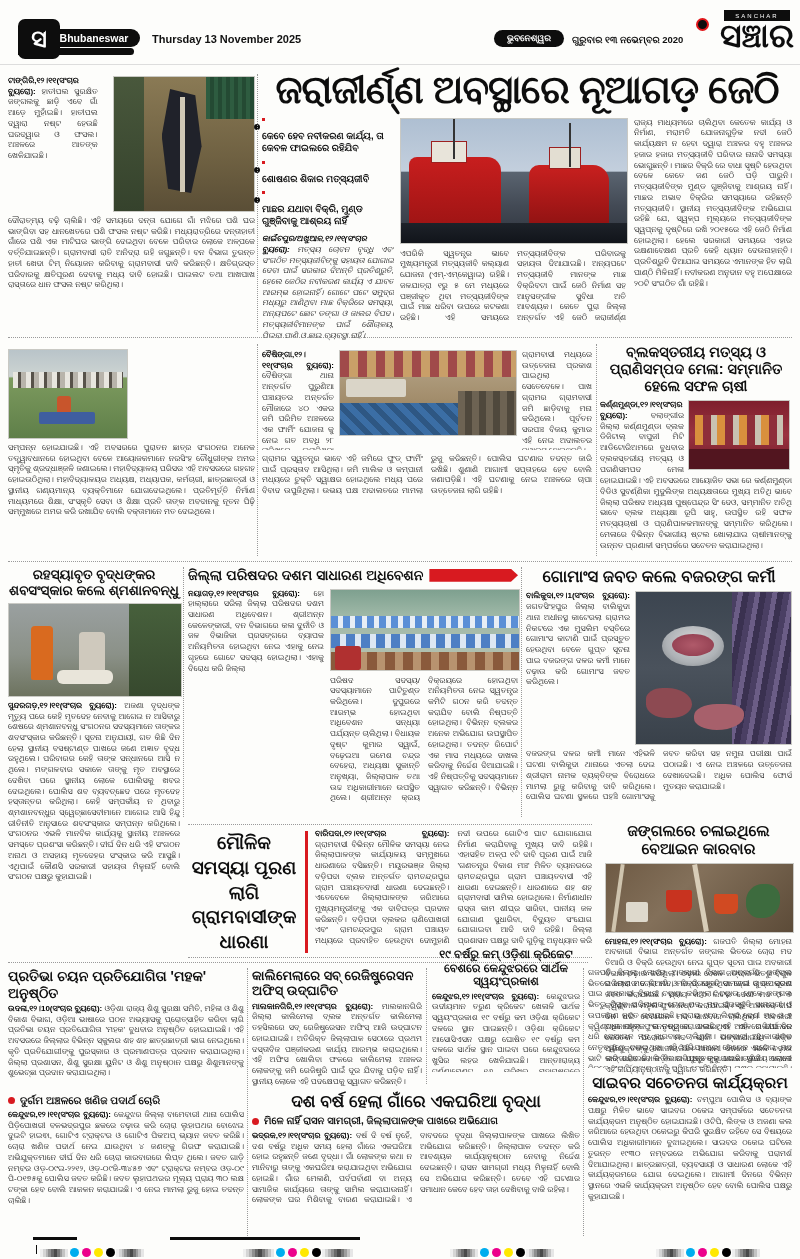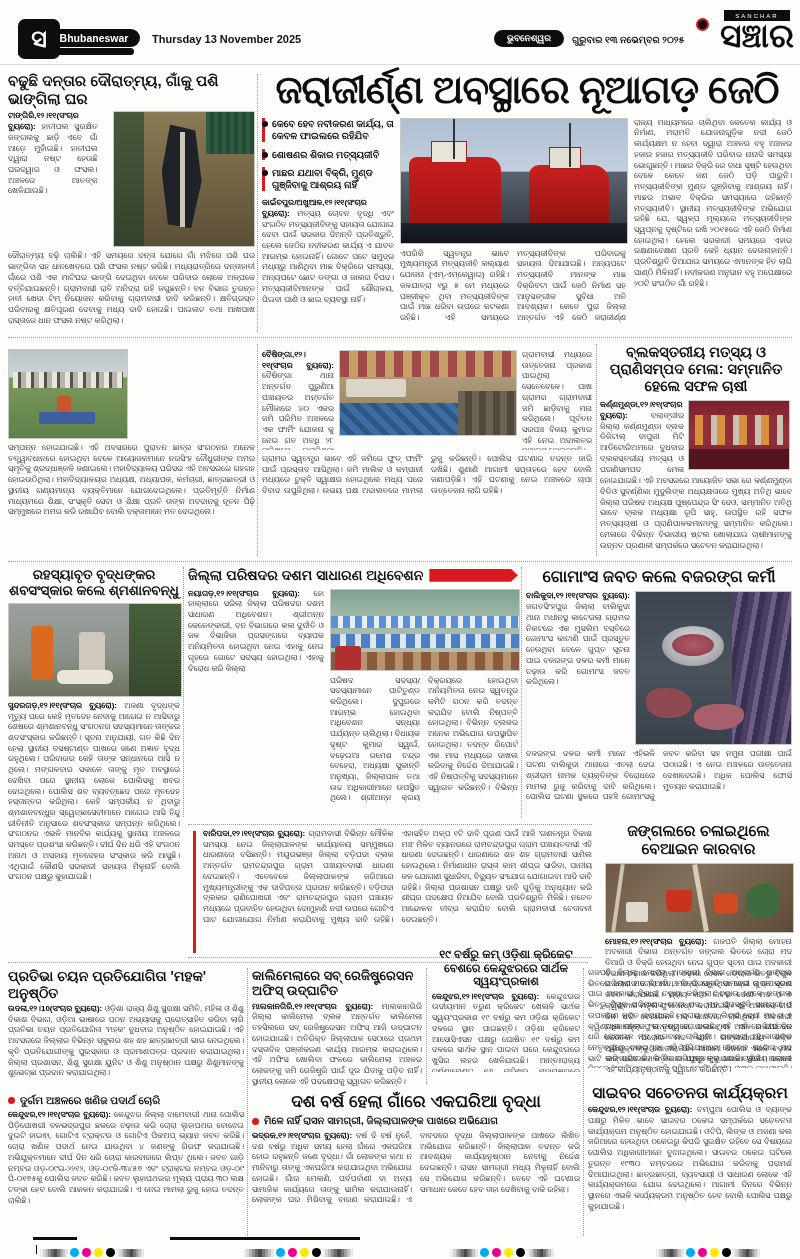--- a/index.html
+++ b/index.html
@@ -25,21 +25,21 @@
   .vrule{width:0;border-left:1px dotted #9a9a9a;}
   .hrule{height:0;border-top:1px dotted #9a9a9a;}
   .blackline{background:#0d0d0d;}
   
   .t-xl{font-weight:800;color:#0d0d0d;line-height:1.02;letter-spacing:-1px;}
   .t-head{font-weight:800;color:#0d0d0d;line-height:1.18;text-align:center;}
   .t-head-l{font-weight:800;color:#0d0d0d;line-height:1.18;text-align:left;}
   .body{font-size:8px;line-height:1.34;text-align:justify;color:#1c1c1c;overflow:hidden;}
   .dl{font-weight:bold;color:#000;}
   .cols2{column-count:2;column-gap:8px;}
-  .bullet-item{display:flex;margin-bottom:7px;}
+  .bullet-item{display:flex;margin-bottom:7px;flex-direction:column;}
   .bullet-item .bar{width:3px;background:#d81a20;margin-right:5px;flex:0 0 3px;}
   .bullet-item .dot{width:6px;height:6px;border-radius:50%;background:#0d0d0d;margin:3px 4px 0 -8px;flex:0 0 6px;}
   .bullet-item .txt{font-size:9.5px;font-weight:bold;line-height:1.25;color:#0d0d0d;}
   .redbullet{display:flex;align-items:center;font-weight:bold;color:#0d0d0d;}
   .redbullet .rdot{width:7px;height:7px;border-radius:50%;background:#d81a20;margin-right:5px;flex:0 0 7px;}
   .ribbon{background:#d81a20;clip-path:polygon(0 0,92% 0,100% 50%,92% 100%,0 100%);}
   
   .photo{position:absolute;overflow:hidden;border:1px solid #c9c9c4;}
   .ph{position:absolute;}
   
@@ -50,30 +50,29 @@
 </head>
 <body>
 
 <div id="page">
 
   <div class="abs" id="logo-square">ସ</div>
   <div class="abs" id="logo-strip"></div>
   <div class="abs pill" id="pill-en">Bhubaneswar</div>
   <div class="abs" id="date-en">Thursday 13 November 2025</div>
   <div class="abs pill" id="pill-od">ଭୁବନେଶ୍ୱର</div>
-  <div class="abs" id="date-od">ଗୁରୁବାର ୧୩ ନଭେମ୍ବର ୨୦୨୫</div>
+  <div class="abs" id="date-od">ଗୁରୁବାର ୧୩ ନଭେମ୍ବର 2020</div>
   <div class="abs" id="masthead">
     <div class="tag">SANCHAR</div>
     <div class="big">ସଞ୍ଚାର</div>
     <div class="dot"></div>
   </div>
   <div class="abs" id="head-rule"></div>
 
   <div class="abs" style="left:8px;top:72px;width:247px;">
-    <div class="t-head-l" style="font-size:15px;">ବଢୁଛି ଦନ୍ତାର ଦୌରାତ୍ମ୍ୟ, ଗାଁକୁ ପଶି ଭାଙ୍ଗିଲା ଘର</div>
     <div style="display:flex;margin-top:4px;gap:11px;">
       <div class="body" style="width:94px;height:134px;margin-right:4px;">
         <span class="dl">ଟାଙ୍ଗିରି,୧୨।୧୧(ସଂଚାର ବ୍ୟୁରୋ):</span>
         <span>ହାତୀପଲ ସୁରକ୍ଷିତ ଜଙ୍ଗଲକୁ ଛାଡ଼ି ଏବେ ଗାଁ ଆଡ଼େ ମୁହାଁଇଛି। ହାତୀପଲ ଦ୍ୱାରା ନଷ୍ଟ ହେଉଛି ଘରଦ୍ୱାର ଓ ଫସଲ। ଅଞ୍ଚଳରେ ଆତଙ୍କ ଖେଳିଯାଇଛି।</span>
       </div>
       <div class="photo" style="position:relative;width:147px;height:134px;background:linear-gradient(180deg,#8a7a55 0%,#6f6142 60%,#5a4e36 100%);">
         <div class="ph" style="left:92px;top:0;width:55px;height:42px;background:repeating-linear-gradient(90deg,#2e5c40 0 4px,#244a33 4px 8px);"></div>
         <div class="ph" style="left:48px;top:12px;width:42px;height:104px;background:#20222a;clip-path:polygon(20% 0,80% 6%,95% 55%,70% 100%,15% 96%,0 45%);"></div>
         <div class="ph" style="left:66px;top:20px;width:5px;height:95px;background:#cfc8b6;"></div>
         <div class="ph" style="left:0;top:0;width:30px;height:134px;background:linear-gradient(180deg,#49583c,#35422c);"></div>
@@ -94,21 +93,21 @@
         <div class="bullet-item">
           <div class="bar"></div>
             <div class="dot"></div>
           <div class="txt">ଶୋଷଣର ଶିକାର ମତ୍ସ୍ୟଜୀବି</div>
         </div>
         <div class="bullet-item">
           <div class="bar"></div>
             <div class="dot"></div>
           <div class="txt">ମାଛର ଯଥାବା ବିକ୍ରି, ମୁଣ୍ଡ ଗୁଞ୍ଜିବାକୁ ଆଶ୍ରୟ ନାହିଁ</div>
         </div>
-        <div class="body" style="height:114px;">
+        <div class="body" style="height:114px;font-style:italic;">
           <span class="dl">କାଇଁଚପୁର/ଅଖୁଆଳ,୧୨।୧୧(ସଂଚାର ବ୍ୟୁରୋ):</span>
           <span>ମତ୍ସ୍ୟ ଚୋବନ ବୃଦ୍ଧି ଏବଂ ସଂଗଠିତ ମତ୍ସ୍ୟଜୀବିଙ୍କୁ ସହାୟତା ଯୋଗାଇ ଦେବା ପାଇଁ ସରକାର ଦିଅନ୍ତି ପ୍ରତିଶ୍ରୁତି, ହେଲେ ଜେଠିର ନବୀକରଣ କାର୍ଯ୍ୟ ଏ ଯାବତ ଆରମ୍ଭ ହୋଇନାହିଁ। ଗୋଟେ ପଟେ ସମୁଦ୍ର ମଧ୍ୟରୁ ଆଣିଥିବା ମାଛ ବିକ୍ରିରେ ସମସ୍ୟା, ଅନ୍ୟପଟେ ଛୋଟ ଡଙ୍ଗା ଓ ଜାଲର ବିପଦ। ମତ୍ସ୍ୟଜୀବିମାନଙ୍କ ପାଇଁ ଶୌଚାଳୟ, ପିଇବା ପାଣି ଓ ଛାଇ ବ୍ୟବସ୍ଥା ନାହିଁ।</span>
         </div>
       </div>
       <div style="width:228px;flex:0 0 228px;margin:0 6px;">
         <div class="photo" style="position:relative;width:226px;height:124px;background:linear-gradient(180deg,#aebfd2 0%,#c3cfdd 42%,#5a6470 43%,#434a55 70%,#2e333c 100%);">
           <div class="ph" style="left:8px;top:38px;width:92px;height:70px;background:linear-gradient(180deg,#c81e1e,#9e1414);border-radius:8px 14px 4px 4px;"></div>
           <div class="ph" style="left:30px;top:22px;width:34px;height:20px;background:#e8e4da;border:1px solid #9c2020;"></div>
           <div class="ph" style="left:52px;top:0;width:2px;height:40px;background:#333;"></div>
           <div class="ph" style="left:128px;top:46px;width:80px;height:62px;background:linear-gradient(180deg,#c9201f,#8f1212);border-radius:10px 16px 4px 4px;"></div>
@@ -208,38 +207,39 @@
         </div>
         <div class="body cols2" style="width:188px;height:136px;margin-top:5px;">ପରିଷଦ ସଦସ୍ୟ/ସଦସ୍ୟାମାନେ ପାଟିତୁଣ୍ଡ କରିଥିଲେ। ଦୁପୁରରେ ଆରମ୍ଭ ହୋଇଥିବା ଅଧିବେଶନ ସନ୍ଧ୍ୟା ପର୍ଯ୍ୟନ୍ତ ଚାଲିଥିଲା। ବିଧାୟକ ଦୃଷ୍ଟ କୁମାର ସ୍ୱାଇଁ, ବଢ଼େଇଆ ରମେଶ ଚନ୍ଦ୍ର ବେହେରା, ଅଧ୍ୟକ୍ଷା ସୁକାନ୍ତି ଅନୁଖ୍ୟା, ଜିଲ୍ଲାପାଳ ତଥା ଉଚ୍ଚ ଅଧିକାରୀମାନେ ଉପସ୍ଥିତ ଥିଲେ। ଶ୍ରୀଅନ୍ନ କ୍ରୟ ବିକ୍ରୟରେ ହୋଇଥିବା ଅନିୟମିତତା ନେଇ ସ୍ୱତନ୍ତ୍ର କମିଟି ଗଠନ କରି ତଦନ୍ତ କରାଯିବ ବୋଲି ନିଷ୍ପତ୍ତି ହୋଇଥିଲା। ବିଭିନ୍ନ ବ୍ଲକର ଅନେକ ଅଭିଯୋଗ ଉପସ୍ଥାପିତ ହୋଇଥିଲା। ତଦନ୍ତ ରିପୋର୍ଟ ଏକ ମାସ ମଧ୍ୟରେ ଦାଖଲ କରିବାକୁ ନିର୍ଦ୍ଦେଶ ଦିଆଯାଇଛି। ଏହି ନିଷ୍ପତ୍ତିକୁ ସଦସ୍ୟମାନେ ସ୍ୱାଗତ କରିଛନ୍ତି। ବିଭିନ୍ନ ଉନ୍ନୟନମୂଳକ ପ୍ରସଙ୍ଗ ମଧ୍ୟ ଆଲୋଚନା ହୋଇଥିଲା।</div>
       </div>
     </div>
   </div>
 
   <div class="abs" style="left:526px;top:567px;width:266px;">
     <div class="t-head" style="font-size:16.5px;">ଗୋମାଂସ ଜବତ କଲେ ବଜରଙ୍ଗ କର୍ମୀ</div>
     <div style="display:flex;margin-top:5px;">
       <div class="body" style="width:104px;flex:0 0 104px;height:152px;">
-        <span class="dl">ବାଲିକୁଦା,୧୨।୧୧(ସଂଚାର ବ୍ୟୁରୋ):</span>
+        <span class="dl">ବାଲିକୁଦା,୧୨।1(ସଂଚାର ବ୍ୟୁରୋ):</span>
         <span>ଜଗତସିଂହପୁର ଜିଲ୍ଲା ବାଲିକୁଦା ଥାନା ଅଧୀନସ୍ଥ କାଟେରଲା ଗ୍ରାମର ନିକଟରେ ଏକ ମୁସଲିମ ବସ୍ତିରେ ଗୋମାଂସ କାଟାଣି ପାଇଁ ପ୍ରସ୍ତୁତ ହେଉଥିବା ବେଳେ ଗୁପ୍ତ ସୂଚନା ପାଇ ବଜରଙ୍ଗ ଦଳର କର୍ମୀ ମାନେ ଚଢ଼ାଉ କରି ଗୋମାଂସ ଜବତ କରିଥିଲେ।</span>
       </div>
       <div class="photo" style="position:relative;width:156px;height:152px;margin-left:5px;background:linear-gradient(180deg,#3c4550 0%,#4a525c 50%,#39414a 100%);">
         <div class="ph" style="left:96px;top:0;width:60px;height:152px;background:repeating-linear-gradient(100deg,#4a3f63 0 6px,#6b5d86 6px 11px,#3a3150 11px 17px);"></div>
         <div class="ph" style="left:26px;top:34px;width:62px;height:40px;background:radial-gradient(ellipse at 50% 40%,#d8d8d8 0%,#aeb2b6 60%,#7b8084 100%);border-radius:50%;"></div>
         <div class="ph" style="left:36px;top:42px;width:42px;height:22px;background:radial-gradient(ellipse,#b05a6a 0%,#8c3a4c 100%);border-radius:50%;"></div>
         <div class="ph" style="left:10px;top:96px;width:46px;height:30px;background:#8d4a52;border-radius:40% 60% 50% 50%;"></div>
         <div class="ph" style="left:58px;top:112px;width:50px;height:26px;background:#a7606b;border-radius:50% 40% 60% 50%;"></div>
       </div>
     </div>
     <div class="body cols2" style="margin-top:4px;height:84px;">ବଜରଙ୍ଗ ଦଳର କର୍ମୀ ମାନେ ଏହିଭଳି ଘଟଣା ବାଲିକୁଦା ଥାନାରେ ଏତଲା ଦେଇ ଶ୍ରୀରାମ ନାମକ ବ୍ୟକ୍ତିଙ୍କ ବିରୋଧରେ ମାମଲା ରୁଜୁ କରିବାକୁ ଦାବି କରିଥିଲେ। ପୋଲିସ ଘଟଣା ସ୍ଥଳରେ ପହଞ୍ଚି ଗୋମାଂସକୁ ଜବତ କରିବା ସହ ନମୁନା ପରୀକ୍ଷା ପାଇଁ ପଠାଇଛି। ଏ ନେଇ ଅଞ୍ଚଳରେ ଉତ୍ତେଜନା ଦେଖାଦେଇଛି। ଅଧିକ ପୋଲିସ ଫୋର୍ସ ମୁତୟନ କରାଯାଇଛି।</div>
   </div>
 
   <div class="abs vrule" style="left:183px;top:567px;height:250px;"></div>
   <div class="abs vrule" style="left:521px;top:567px;height:250px;"></div>
 
   <div class="abs" style="left:188px;top:824px;width:404px;height:134px;border-top:1px dotted #9a9a9a;border-bottom:1px dotted #9a9a9a;display:flex;align-items:stretch;padding-top:4px;box-sizing:border-box;">
+    <div class="t-head" style="width:112px;flex:0 0 112px;font-size:18.5px;line-height:1.35;display:flex;align-items:center;">ମୌଳିକ ସମସ୍ୟା ପୂରଣ ଲାଗି ଗ୍ରାମବାସୀଙ୍କ ଧାରଣା</div>
     <div style="width:3px;flex:0 0 3px;background:#d81a20;margin:2px 7px 4px 5px;"></div>
     <div class="body cols2" style="flex:1;height:122px;">
       <span class="dl">ବାରିପଦା,୧୨।୧୧(ସଂଚାର ବ୍ୟୁରୋ):</span>
       <span>ଗ୍ରାମବାସୀ ବିଭିନ୍ନ ମୌଳିକ ସମସ୍ୟା ନେଇ ଜିଲ୍ଲାପାଳଙ୍କ କାର୍ଯ୍ୟାଳୟ ସମ୍ମୁଖରେ ଧାରଣାରେ ବସିଛନ୍ତି। ମୟୂରଭଞ୍ଜ ଜିଲ୍ଲା ବଡ଼ିପଦା ବ୍ଲକ ଅନ୍ତର୍ଗତ ରାମଚନ୍ଦ୍ରପୁର ଗ୍ରାମ ପଞ୍ଚାୟତବାସୀ ଧାରଣା ଦେଇଛନ୍ତି। ଏତେବେଳେ ଜିଲ୍ଲାପାଳଙ୍କ ଜରିଆରେ ମୁଖ୍ୟମନ୍ତ୍ରୀଙ୍କୁ ଏକ ଦାବିପତ୍ର ପ୍ରଦାନ କରିଛନ୍ତି। ବଡ଼ିପଦା ବ୍ଲକର ରାଣିପୋଖରୀ ଏବଂ ରାମଚନ୍ଦ୍ରପୁର ଗ୍ରାମ ପଞ୍ଚାୟତ ମଧ୍ୟରେ ପ୍ରବାହିତ ହେଉଥିବା ଦୋମୁହାଣି ନଦୀ ଉପରେ ଗୋଟିଏ ଘାଟ ଯୋଗାଯୋଗ ନିର୍ମାଣ କରାଯିବାକୁ ମୁଖ୍ୟ ଦାବି ରହିଛି। ଏହାସହିତ ଅଳ୍ପ ୧ଟି ଦାବି ପୂରଣ ପାଇଁ ଆଜି 'ଗଣତନ୍ତ୍ର ବିକାଶ ମଞ୍ଚ' ମିଳିତ ବ୍ୟାନରରେ ରାମଚନ୍ଦ୍ରପୁର ଗ୍ରାମ ପଞ୍ଚାୟତବାସୀ ଏହି ଧାରଣା ଦେଇଛନ୍ତି। ଧାରଣାରେ ଶହ ଶହ ଗ୍ରାମବାସୀ ସାମିଲ ହୋଇଥିଲେ। ନିର୍ମାଣାଧୀନ ରାସ୍ତା କାମ ଶୀଘ୍ର ସାରିବା, ପାନୀୟ ଜଳ ଯୋଗାଣ ସୁଧାରିବା, ବିଦ୍ୟୁତ ସଂଯୋଗ ଯୋଗାଇବା ଆଦି ଦାବି ରହିଛି। ଜିଲ୍ଲା ପ୍ରଶାସନ ପକ୍ଷରୁ ଦାବି ଗୁଡ଼ିକୁ ଅନୁଧ୍ୟାନ କରି ଶୀଘ୍ର ପଦକ୍ଷେପ ନିଆଯିବ ବୋଲି ପ୍ରତିଶ୍ରୁତି ମିଳିଛି। ନଚେତ ଆନ୍ଦୋଳନ ତୀବ୍ର କରାଯିବ ବୋଲି ଗ୍ରାମବାସୀ ଚେତାବନୀ ଦେଇଛନ୍ତି।</span>
     </div>
   </div>
 
   <div class="abs" style="left:605px;top:822px;width:187px;">
     <div class="t-head" style="font-size:15.5px;">ଜଙ୍ଗଲରେ ଚଳାଇଥିଲେ ବେଆଇନ କାରବାର</div>
     <div class="photo" style="position:relative;width:187px;height:68px;margin-top:4px;background:linear-gradient(135deg,#6e5a44 0%,#83705a 40%,#5c4b38 100%);">
@@ -297,21 +297,21 @@
       <span>ମିଳେ ନାହିଁ ରାସନ ସାମଗ୍ରୀ, ଜିଲ୍ଲାପାଳଙ୍କ ପାଖରେ ଅଭିଯୋଗ</span>
     </div>
     <div class="body cols2" style="margin-top:4px;height:96px;">
       <span class="dl">ଭଦ୍ରକ,୧୨।୧୧(ସଂଚାର ବ୍ୟୁରୋ):</span>
       <span>ବର୍ଷ ଦି ବର୍ଷ ନୁହେଁ, ଦଶ ବର୍ଷରୁ ଅଧିକ ସମୟ ହେଲା ଗାଁରେ ଏକଘରିଆ ହୋଇ ରହୁଛନ୍ତି ଜଣେ ବୃଦ୍ଧା। ଗାଁ ଲୋକଙ୍କ କଥା ନ ମାନିବାରୁ ତାଙ୍କୁ ଏକଘରିଆ କରାଯାଇଥିବା ଅଭିଯୋଗ ହୋଇଛି। ଗାଁର ମେଳାଣି, ପର୍ବପର୍ବାଣୀ ବା ଅନ୍ୟ ସାମାଜିକ କାର୍ଯ୍ୟରେ ତାଙ୍କୁ ସାମିଲ କରାଯାଉନାହିଁ। ଲୋକଙ୍କ ଘର ମିଶିବାକୁ ବାରଣ କରାଯାଇଛି। ଏ ବାବଦରେ ବୃଦ୍ଧା ଜିଲ୍ଲାପାଳଙ୍କ ପାଖରେ ଲିଖିତ ଅଭିଯୋଗ କରିଛନ୍ତି। ଜିଲ୍ଲାପାଳ ତଦନ୍ତ କରି ଆବଶ୍ୟକ କାର୍ଯ୍ୟାନୁଷ୍ଠାନ ନେବାକୁ ନିର୍ଦ୍ଦେଶ ଦେଇଛନ୍ତି। ରାସନ ସାମଗ୍ରୀ ମଧ୍ୟ ମିଳୁନାହିଁ ବୋଲି ସେ ଅଭିଯୋଗ କରିଛନ୍ତି। ତେବେ ଏହି ଘଟଣାର ସମାଧାନ କେବେ ହେବ ତାହା ଦେଖିବାକୁ ବାକି ରହିଲା।</span>
     </div>
   </div>
 
   <div class="abs" style="left:588px;top:968px;width:204px;">
     <div class="body" style="height:100px;">ଗଜପତି ଜିଲ୍ଲା ମୋହନା ଅବକାରୀ ବିଭାଗ ଅନ୍ତର୍ଗତ ଜଙ୍ଗଲ ଭିତରେ ଚୋରା ମଦ ତିଆରି ଓ ବିକ୍ରି ହେଉଥିବା ନେଇ ଗୁପ୍ତ ସୂଚନା ପାଇ ଅବକାରୀ ବିଭାଗ ଚଢ଼ାଉ କରିଥିଲା। ଚଢ଼ାଉ ବେଳେ ଜଙ୍ଗଲ ଭିତରୁ ବିପୁଳ ପରିମାଣର ଚୋରା ମଦ, ମଦ ପ୍ରସ୍ତୁତି ସାମଗ୍ରୀ ଓ ଉପକରଣ ଜବତ କରାଯାଇଛି। ପ୍ରାୟ ୧୮୦ ଲିଟର ଦେଶୀ ମଦ ଓ ୭ କ୍ୱିଣ୍ଟାଲ ମହୁଲ ଫୁଲ ନଷ୍ଟ କରାଯାଇଛି। ଏହି ଅଞ୍ଚଳରେ ଦୀର୍ଘ ଦିନ ଧରି ବେଆଇନ ମଦ କାରବାର ଚାଲିଥିଲା। ଅବକାରୀ ଅଧିକାରୀଙ୍କ ନେତୃତ୍ୱରେ ଚଳାଇଥିବା ଏହି ଅଭିଯାନରେ କେତେକ ଘରୋଇ ମଦ ଭାଟି ଭଙ୍ଗାଯାଇଛି। ଜଡ଼ିତ ଅଭିଯୁକ୍ତଙ୍କୁ ଖୋଜାଚାଲିଛି। ଆଗାମୀ ଦିନରେ ଏଭଳି ଚଢ଼ାଉ ଜାରି ରହିବ ବୋଲି ବିଭାଗ ପକ୍ଷରୁ କୁହାଯାଇଛି। ସ୍ଥାନୀୟ ଲୋକେ ଏହି କାର୍ଯ୍ୟାନୁଷ୍ଠାନକୁ ସ୍ୱାଗତ କରିଛନ୍ତି।</div>
-    <div class="t-head" style="font-size:15.5px;margin-top:16px;">ସାଇବର ସଚେତନତା କାର୍ଯ୍ୟକ୍ରମ</div>
+    <div class="t-head" style="font-size:15.5px;margin-top:6px;">ସାଇବର ସଚେତନତା କାର୍ଯ୍ୟକ୍ରମ</div>
     <div class="body" style="margin-top:3px;height:124px;">
       <span class="dl">କେନ୍ଦୁଝର,୧୨।୧୧(ସଂଚାର ବ୍ୟୁରୋ):</span>
       <span>ଚମ୍ପୁଆ ପୋଲିସ ଓ ବ୍ୟାଙ୍କ ପକ୍ଷରୁ ମିଳିତ ଭାବେ ସାଇବର ଠକେଇ ସମ୍ପର୍କରେ ସଚେତନତା କାର୍ଯ୍ୟକ୍ରମ ଅନୁଷ୍ଠିତ ହୋଇଯାଇଛି। ଓଟିପି, ଲିଙ୍କ ଓ ଅଜଣା କଲ ଜରିଆରେ ହେଉଥିବା ଠକେଇରୁ କିପରି ସୁରକ୍ଷିତ ରହିବେ ସେ ବିଷୟରେ ପୋଲିସ ଅଧିକାରୀମାନେ ବୁଝାଇଥିଲେ। ସାଇବର ଠକେଇ ଘଟିଲେ ତୁରନ୍ତ ୧୯୩୦ ନମ୍ବରରେ ଅଭିଯୋଗ କରିବାକୁ ପରାମର୍ଶ ଦିଆଯାଇଥିଲା। ଛାତ୍ରଛାତ୍ରୀ, ବ୍ୟବସାୟୀ ଓ ସାଧାରଣ ଲୋକେ ଏହି କାର୍ଯ୍ୟକ୍ରମରେ ଯୋଗ ଦେଇଥିଲେ। ଆଗାମୀ ଦିନରେ ବିଭିନ୍ନ ସ୍ଥାନରେ ଏଭଳି କାର୍ଯ୍ୟକ୍ରମ ଅନୁଷ୍ଠିତ ହେବ ବୋଲି ପୋଲିସ ପକ୍ଷରୁ କୁହାଯାଇଛି।</span>
     </div>
   </div>
 
   <div class="abs vrule" style="left:247px;top:968px;height:268px;"></div>
   <div class="abs vrule" style="left:426px;top:968px;height:116px;"></div>
   <div class="abs vrule" style="left:583px;top:968px;height:268px;"></div>
 

